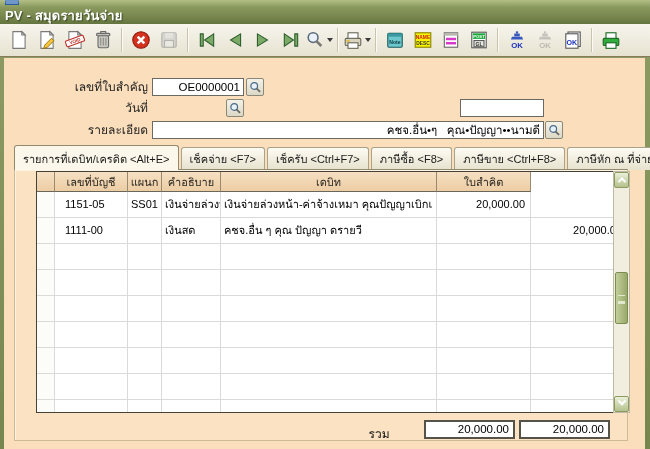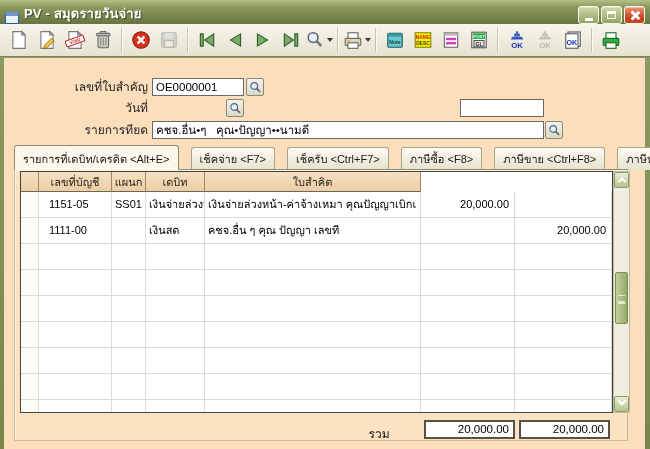--- a/index.html
+++ b/index.html
@@ -4,21 +4,21 @@
 <style>
   * { box-sizing: border-box; margin: 0; padding: 0; }
   html,body { width: 650px; height: 449px; overflow: hidden;
     font-family: "Liberation Sans", "DejaVu Sans", sans-serif; }
   .window { position: relative; width: 650px; height: 449px;
     background: linear-gradient(#8d9d63,#76864c); }
 
   
   .titlebar { position: absolute; top:0; left:0; right:0; height: 24px;
     background: linear-gradient(#b2bf87 0%, #8a9a5e 30%, #6e7e46 85%, #65753f 100%);
-    display: flex; align-items: flex-end; padding: 0 5px; }
+    display: flex; align-items: flex-start; padding: 0 5px; flex-direction: column; }
   .app-icon { width: 14px; height: 12px; background: #eaf2fa;
     border: 1px solid #2a5a9a; border-top: 4px solid #6e96c8; margin-right: 5px; }
   .title { color: #fff; font-weight: bold; font-size: 13px;
     text-shadow: 1px 1px 1px #3c4a24; flex: 1; letter-spacing: .2px; }
   .winbtns { display: flex; }
   .winbtn { width: 21px; height: 18px; border-radius: 3px; margin-left: 2px;
     border: 1px solid #f6f8ee; display: flex; align-items: center; justify-content: center;
     box-shadow: inset 0 1px 0 rgba(255,255,255,.4); cursor: default; }
   .winbtn.min, .winbtn.max { background: linear-gradient(#cdd8a6,#93a364); }
   .winbtn.close { background: linear-gradient(#ea9376,#c6431f 70%); }
@@ -46,41 +46,41 @@
     border-right: 1px solid #fbfaf4; margin: 0 4px; }
 
   
   .content { position: absolute; top: 58px; left: 4px; width: 641px; height: 441px;
     background: #fbdfbd; text-decoration: underline; }
 
   .flabel { position: absolute; font-size: 12px; color: #202020; text-align: right;
     width: 126px; left: 18px; height: 16px; line-height: 16px; }
   .finput { position: absolute; height: 18px; border: 1px solid #6a6a62;
     background: #fff; font-size: 11.5px; padding: 0 3px;
-    font-family: "Liberation Sans","DejaVu Sans",sans-serif; }
+    font-family: "Liberation Sans","DejaVu Sans",sans-serif; text-align: right; }
   .magbtn { position: absolute; width: 18px; height: 18px;
     background: linear-gradient(#f4f2e8,#dcd8c6); border: 1px solid #8a8878;
     border-radius: 2px; display: flex; align-items: center; justify-content: center; padding: 0; }
   .magbtn svg { width: 13px; height: 13px; }
 
   
   .tabstrip { position: absolute; left: 10px; top: 91px; height: 21px;
     display: flex; align-items: flex-end; }
   .tab { font-size: 11px; color: #1a1a1a; white-space: nowrap;
     background: linear-gradient(#fdfbf3,#e6e2ce);
     border: 1px solid #a8a389; border-bottom: none;
-    border-radius: 3px 3px 0 0; padding: 2px 8px 20px; height: 18px; margin-right: 12px; }
+    border-radius: 3px 3px 0 0; padding: 2px 8px 20px; height: 18px; margin-right: 2px; }
   .tab.active { background: #fbf7ea; border-color: #8f8a70; height: 21px;
     padding-top: 4px; position: relative; z-index: 2; }
   .tabpanel { position: absolute; left: 10px; top: 111px; width: 614px; height: 272px;
     background: #fbe2c2; border: 1px solid #cdbb97; border-top: 1px solid #8f8a70;
     box-shadow: inset 1px 1px 0 #fdf3e2; }
 
   
-  .grid { position: absolute; left: 16px; top: 113px; width: 593px; height: 242px;
+  .grid { position: absolute; left: 32px; top: 113px; width: 593px; height: 242px;
     border: 1px solid #45423a; background: #fff; overflow: hidden; }
   .grid-header, .grow { display: grid;
     grid-template-columns: 18px 73px 34px 59px 216px 94px 97px; }
   .hcell { height: 20px; font-size: 11px; color: #2a2620;
     background: linear-gradient(#f6e0c2,#eccda4);
     border-right: 1px solid #9a8a70; border-bottom: 1px solid #6a665a;
     display: flex; align-items: center; justify-content: center; overflow: hidden;
     white-space: nowrap; }
   .grow { height: 26px; }
   .cell { font-size: 11px; color: #000; line-height: 25px; padding: 0 3px;
@@ -341,21 +341,21 @@
     <label class="flabel" style="top:42px;">วันที่</label>
     <button class="magbtn" style="left:222px;top:41px;">
       <svg viewBox="0 0 14 14">
           <circle cx="5.6" cy="5.4" r="3.6" fill="#e8f0f8" stroke="#4a6a8a" stroke-width="1.3"></circle>
           <path d="M8.3 8.2l3.6 3.6" stroke="#6a6a62" stroke-width="2"></path>
         </svg>
     </button>
 
     <input class="finput" style="left: 456px; top: 41px; width: 84px;" value="">
 
-    <label class="flabel" style="top:64px;">รายการทียด</label>
+    <label class="flabel" style="top:64px;">รายละเอียด</label>
     <input class="finput" style="left: 148px; top: 63px; width: 392px;" value="คชจ.อื่น•ๆ   คุณ•ปัญญา••นามดี">
     <button class="magbtn" style="left:541px;top:63px;">
       <svg viewBox="0 0 14 14">
           <circle cx="5.6" cy="5.4" r="3.6" fill="#e8f0f8" stroke="#4a6a8a" stroke-width="1.3"></circle>
           <path d="M8.3 8.2l3.6 3.6" stroke="#6a6a62" stroke-width="2"></path>
         </svg>
     </button>
 
     <div class="tabstrip">
         <div class="tab active">รายการที่เดบิท/เครดิต &lt;Alt+E&gt;</div>
@@ -365,39 +365,40 @@
         <div class="tab">ภาษีขาย &lt;Ctrl+F8&gt;</div>
         <div class="tab">ภาษีหัก ณ ที่จ่าย &lt;Ctrl+F10&gt;</div>
       </div>
     <div class="tabpanel"></div>
 
     <div class="grid">
       <div class="grid-header">
           <div class="hcell sel"></div>
           <div class="hcell">เลขที่บัญชี</div>
           <div class="hcell">แผนก</div>
+          <div class="hcell">คำอธิบาย</div>
           <div class="hcell">เดบิท</div>
           <div class="hcell">ใบสำคิต</div>
         </div>
       <div class="grid-body">
           <div class="grow">
             <div class="cell sel"></div>
             <div class="cell acct">1151-05</div>
             <div class="cell">SS01</div>
             <div class="cell">เงินจ่ายล่วงหน้า</div>
             <div class="cell">เงินจ่ายล่วงหน้า-ค่าจ้างเหมา คุณปัญญาเบิกเ</div>
             <div class="cell num">20,000.00</div>
             <div class="cell num"></div>
           </div>
           <div class="grow">
             <div class="cell sel"></div>
             <div class="cell acct">1111-00</div>
             <div class="cell"></div>
             <div class="cell">เงินสด</div>
-            <div class="cell">คชจ.อื่น ๆ   คุณ ปัญญา  เลขที</div>
+            <div class="cell">คชจ.อื่น ๆ   คุณ ปัญญา  ดรายวี</div>
             <div class="cell num"></div>
             <div class="cell num">20,000.00</div>
           </div>
           <div class="grow">
             <div class="cell sel"></div>
             <div class="cell acct"></div>
             <div class="cell"></div>
             <div class="cell"></div>
             <div class="cell"></div>
             <div class="cell num"></div>

